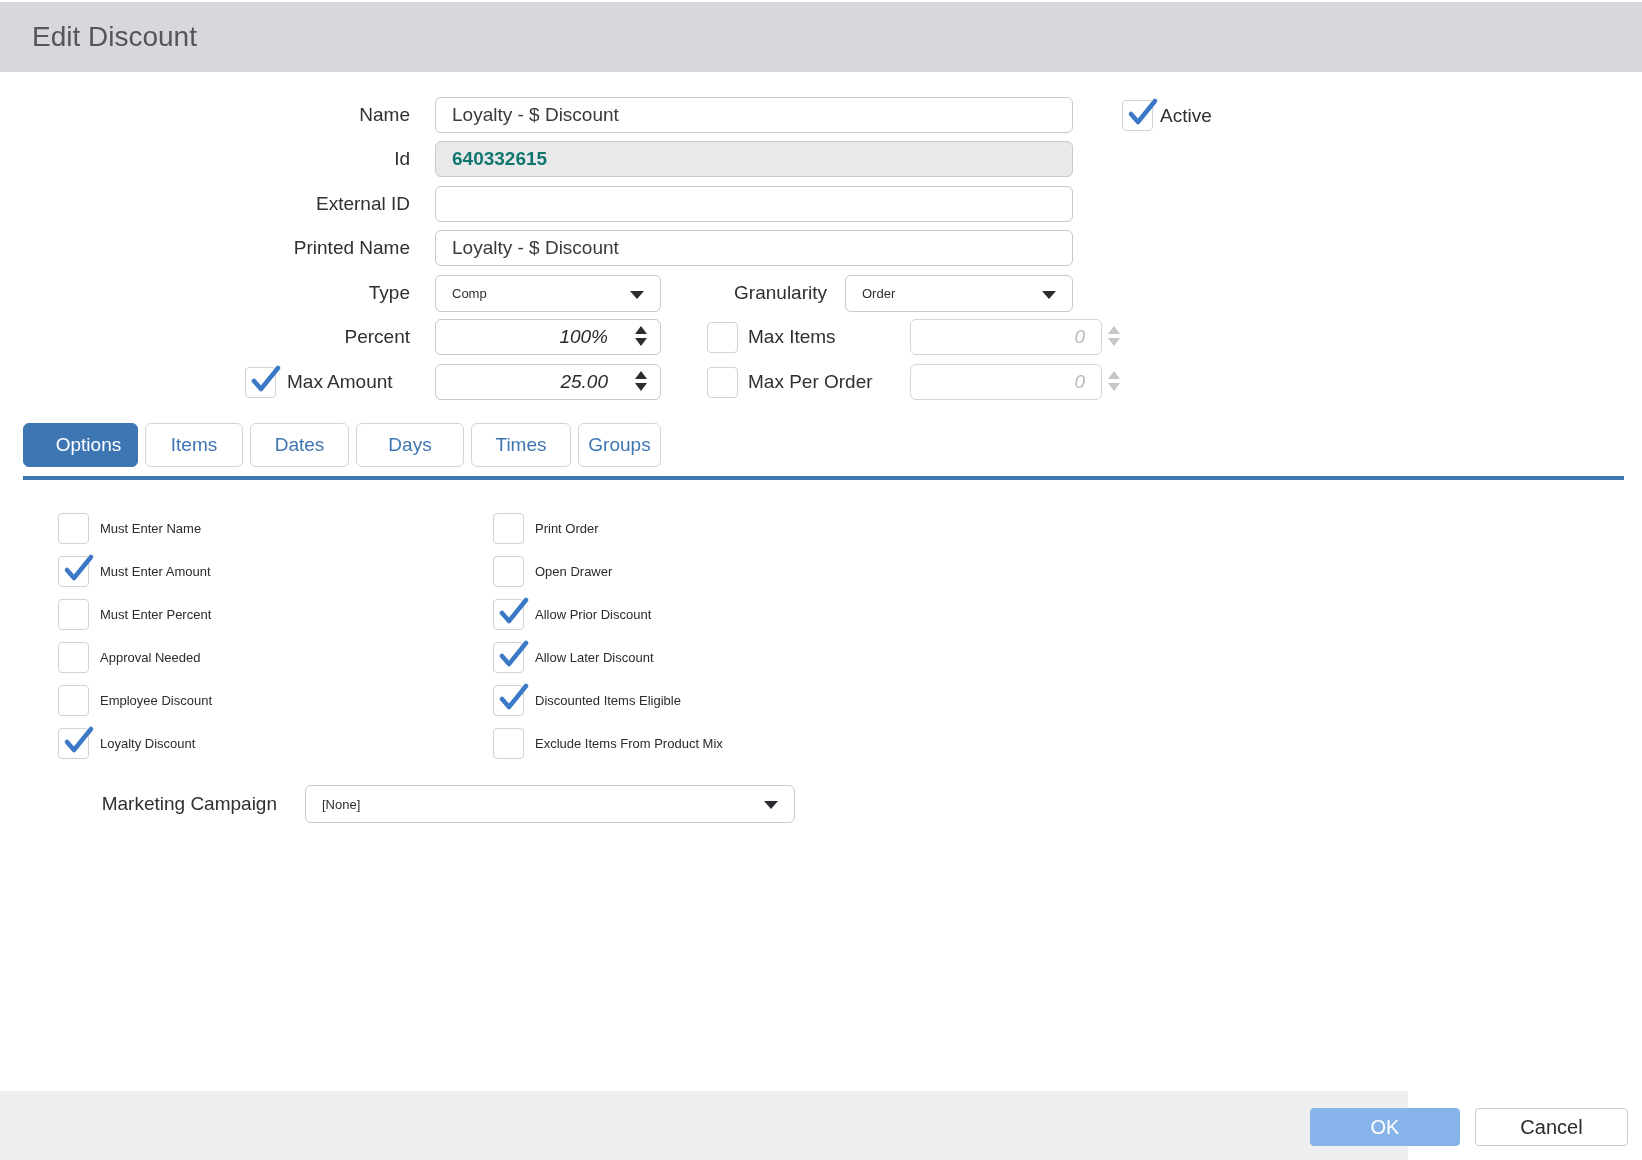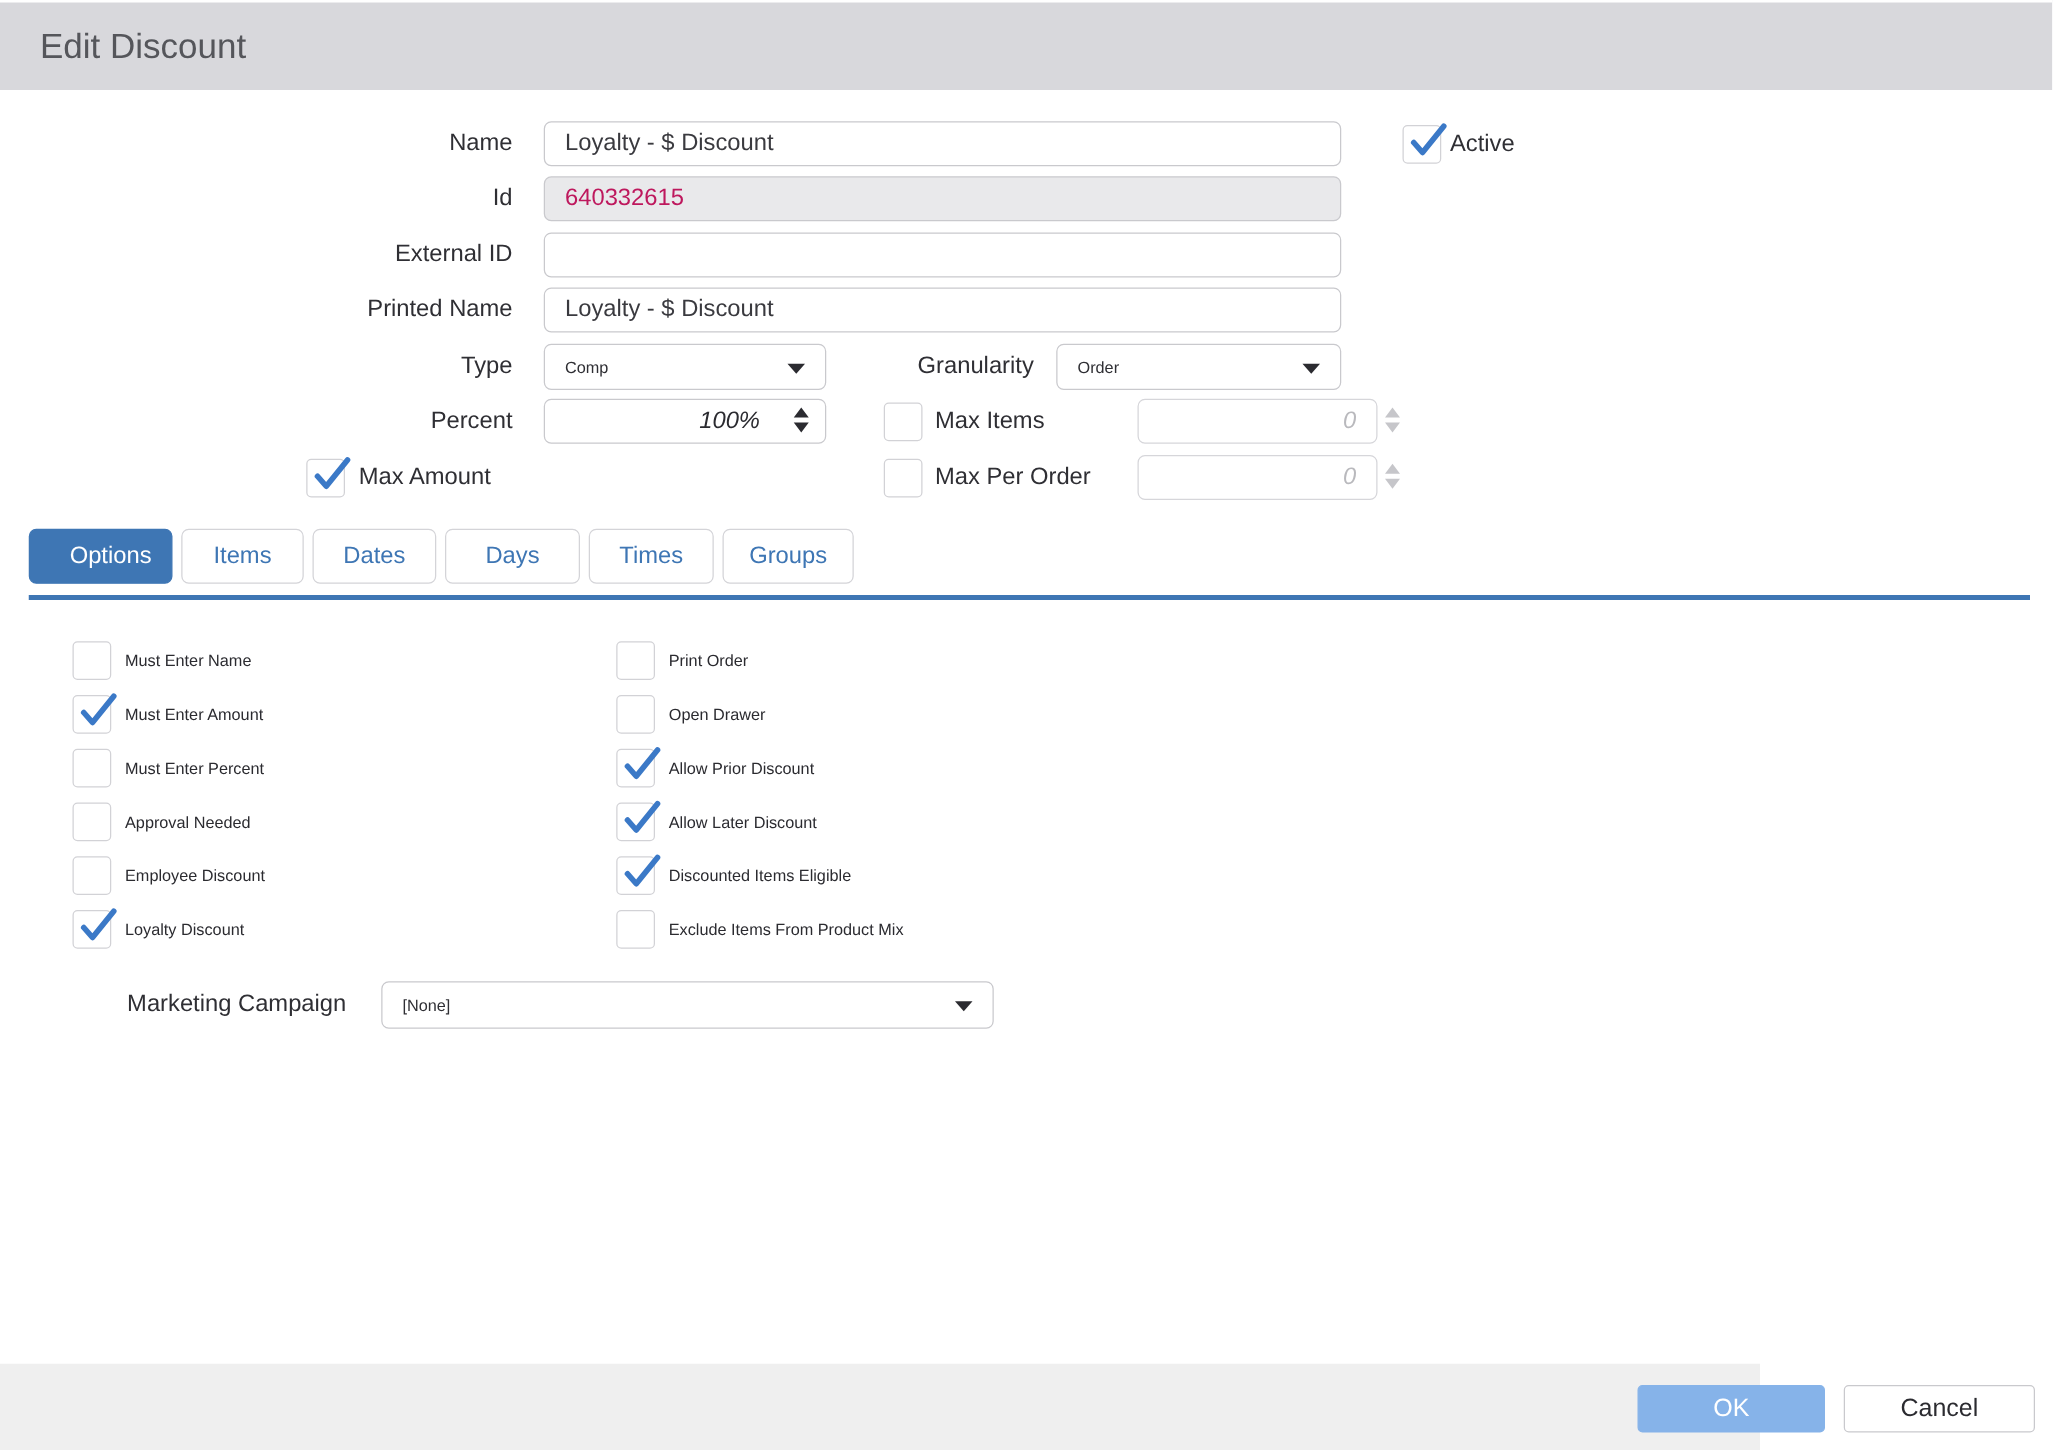--- a/index.html
+++ b/index.html
@@ -10,21 +10,21 @@
   
   .hdr { position:absolute; left:0; top:0; width:1642px; height:72px; background:#d8d8dc; border-top:2px solid #fff; }
   .hdr h1 { position:absolute; left:32px; top:0; height:70px; line-height:70px; font-size:28px; font-weight:500; color:#55565b; }
 
   
   .lbl { position:absolute; display:flex; align-items:center; justify-content:flex-end; height:36px; font-size:19px; color:#2f2f34; }
   .lbl.left { justify-content:flex-start; }
 
   
   .tinput { position:absolute; height:36px; border:1px solid #c9c9cd; border-radius:6px; background:#fff; font-family:inherit; font-size:19px; color:#3a3a3f; padding:0 16px; outline:none; }
-  .tinput.disabled { background:#e9e9eb; color:#be185d; }
+  .tinput.disabled { background:#e9e9eb; color:#0f766e;font-weight:bold; }
 
   
   .dd { position:absolute; height:37px; border:1px solid #c9c9cd; border-radius:6px; background:#fff; display:flex; align-items:center; font-size:13px; color:#2f2f34; padding:0 16px; cursor:default; }
   .dd .caret { position:absolute; right:16px; top:15px; width:0; height:0; border-left:7px solid transparent; border-right:7px solid transparent; border-top:8px solid #2b2b30; }
 
   
   .ninput { position:absolute; height:36px; border:1px solid #c9c9cd; border-radius:6px; background:#fff; display:flex; align-items:center; justify-content:flex-end; font-size:19px; color:#2b2b30;font-style:italic; }
   .ninput .val { margin-right:52px; }
   .ninput.nospin .val { margin-right:16px; }
   .ninput.dim { border-color:#d6d6da; color:#b9b9bd; }
@@ -40,21 +40,21 @@
   .cb svg { position:absolute; top:-4px; left:2px; width:32px; height:32px; overflow:visible; display:none; }
   .cb.on svg { display:block; }
   .cb svg polyline { fill:none; stroke:#3b79c7; stroke-width:4.5; stroke-linecap:round; stroke-linejoin:round; }
 
   
   .tabbar { position:absolute; left:23px; top:423px; display:flex; gap:7px; }
   .tab { height:44px; border-radius:6px; background:#fff; border:1px solid #d4d4d8; color:#3e76b4; font-family:inherit; font-size:19px; display:flex; align-items:center; justify-content:center; cursor:pointer; }
   .tab.active { background:#3e76b4; border-color:#3e76b4; color:#fff;padding-left:16px; }
   .tab:nth-child(1){ width:115px; } .tab:nth-child(2){ width:98px; }
   .tab:nth-child(3){ width:99px; }  .tab:nth-child(4){ width:108px; }
-  .tab:nth-child(5){ width:100px; } .tab:nth-child(6){ width:105px; }
+  .tab:nth-child(5){ width:100px; } .tab:nth-child(6){ width:83px; }
   .tabrule { position:absolute; left:23px; top:476px; width:1601px; height:4px; background:#3e76b4; }
 
   
   .optcol { position:absolute; top:513px; }
   .optcol.l { left:58px; } .optcol.r { left:493px; }
   .opt-row { position:relative; height:31px; margin-bottom:12px; display:flex; align-items:center; }
   .opt-row .cb { position:relative; flex:none; }
   .opt-row .opt-label { margin-left:11px; font-size:13px; color:#2b2b30; white-space:nowrap; }
 
   
@@ -118,20 +118,27 @@
       <span class="up"></span>
       <span class="dn"></span>
     </span>
 
   <span class="cb on" style="left:245px;top:367px">
       <svg viewBox="0 0 32 32">
         <polyline points="6,17 13,25 30,4"></polyline>
       </svg>
     </span>
   <div class="lbl left" style="left:287px;top:364px">Max Amount</div>
+  <div class="ninput" style="left:435px;top:364px;width:226px">
+    <span class="val">25.00</span>
+    <span class="spin">
+        <span class="up"></span>
+        <span class="dn"></span>
+      </span>
+  </div>
   <span class="cb" style="left:707px;top:367px"></span>
   <div class="lbl left" style="left:748px;top:364px">Max Per Order</div>
   <div class="ninput nospin dim" style="left:910px;top:364px;width:192px">
     <span class="val">0</span>
   </div>
   <span class="spin out gray" style="left:1108px;top:371px">
       <span class="up"></span>
       <span class="dn"></span>
     </span>
 

